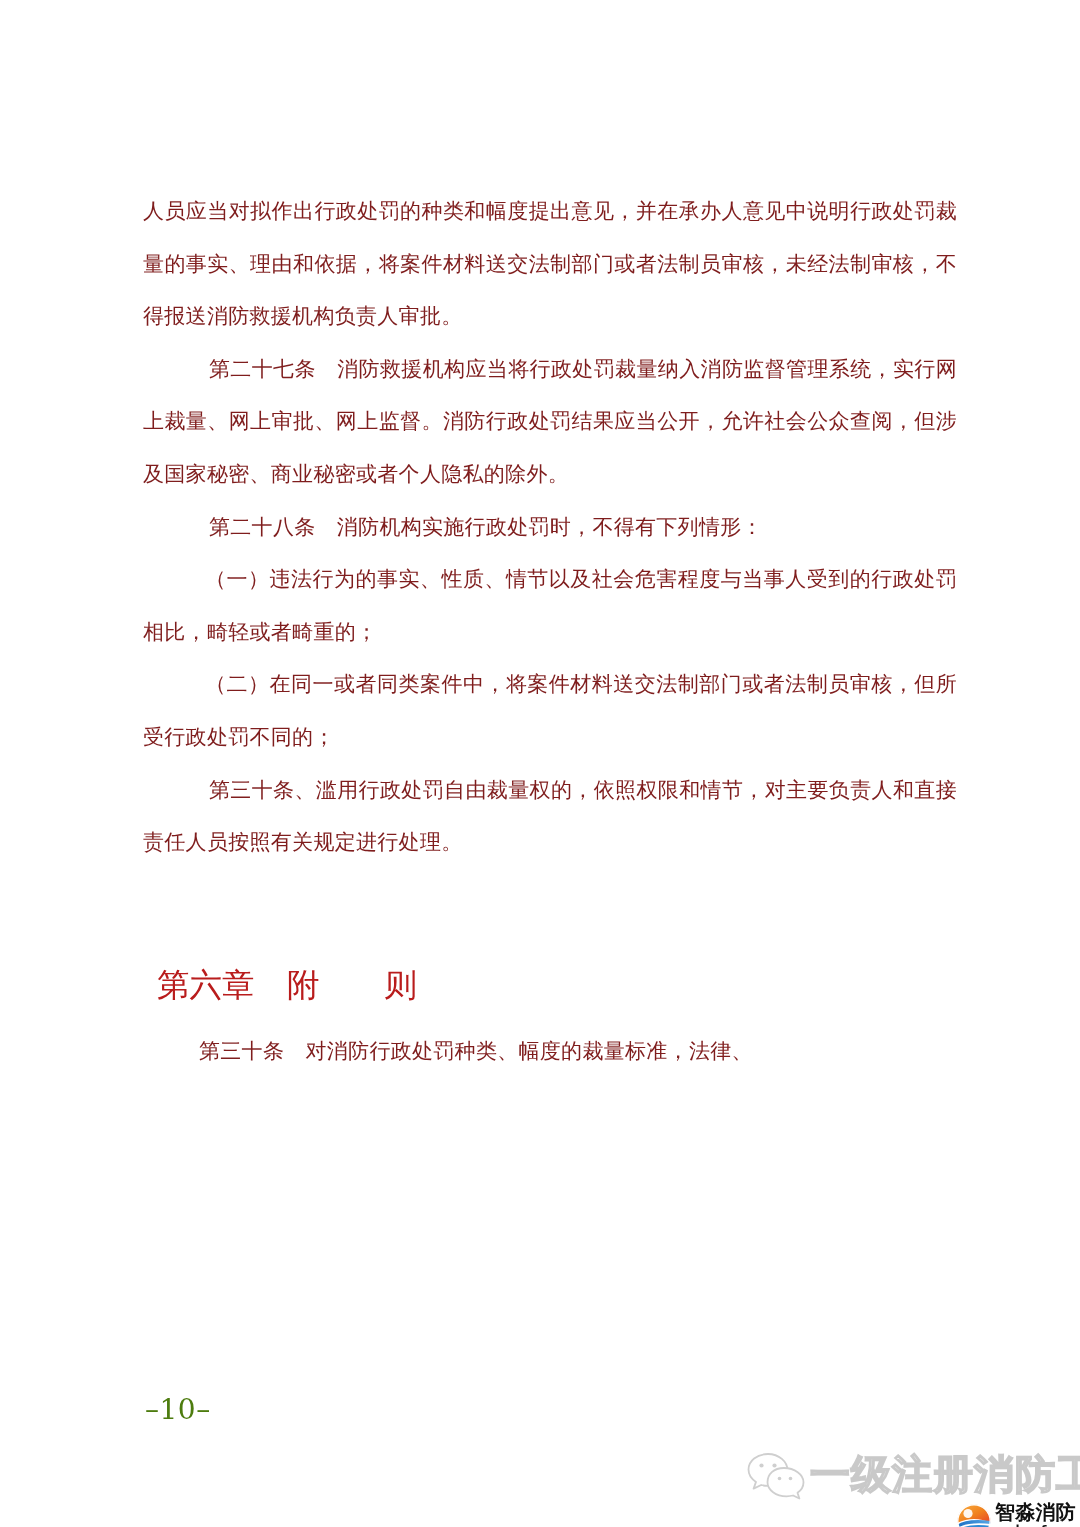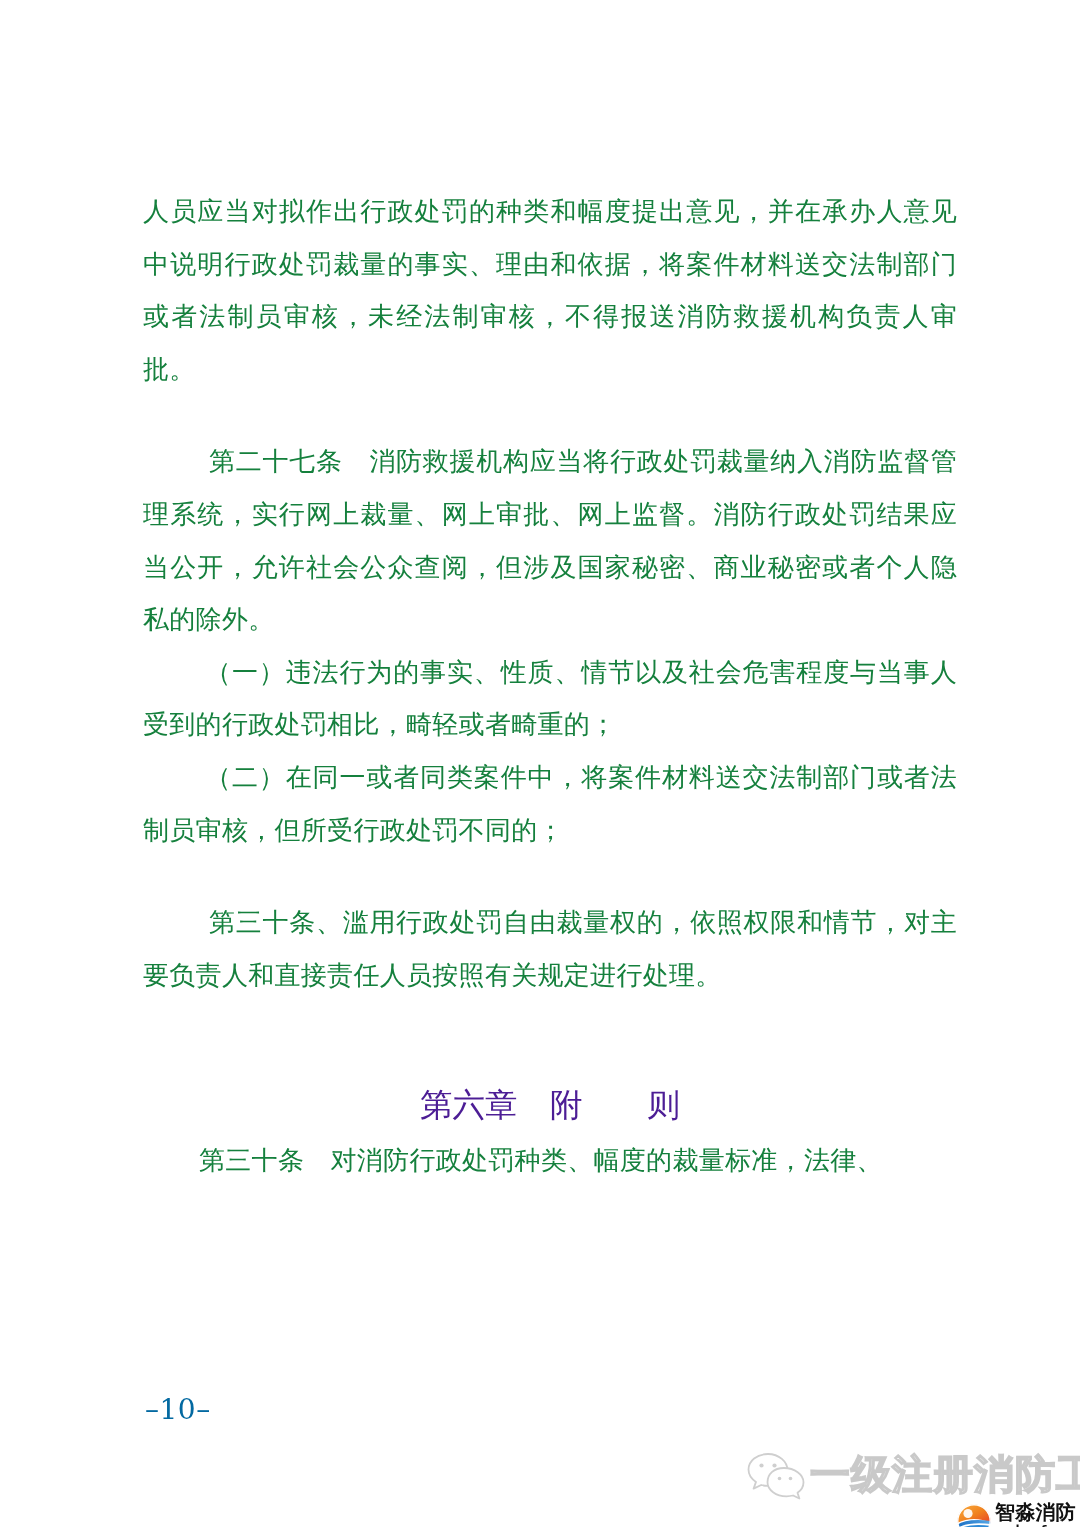--- a/index.html
+++ b/index.html
@@ -23,55 +23,55 @@
 
   
   .doc-body {
     position: absolute;
     left: 143px;
     top: 185px;
     width: 814px;
   }
 
   .para {
-    font-size: 26px;
+    font-size: 21px;
     line-height: 52.6px;
     letter-spacing: 0.3px;
     text-align: justify;
     text-justify: inter-character;
     margin: 0;
     font-weight: 500;
-    color: #15803d;
-  }
-  .para.indent-2 { text-indent: 66px; margin-top: 40px; }
+    color: #7f1d1d;
+  }
+  .para.indent-2 { text-indent: 66px; }
   .para.indent-1 { text-indent: 56px; }
   .para.indent-list { text-indent: 62px; }
 
   
   .chapter-heading {
     font-size: 32.5px;
     line-height: 52.6px;
-    text-align: center;
-    margin: 2px;
+    text-align: left;
+    margin: 14px;
     padding-top: 42px;
     font-weight: 500;
-    color: #4c1d95;
+    color: #b91c1c;
     white-space: pre;
   }
 
   .spacer-block { height: 34px; }
 
   
   .page-number {
     position: absolute;
     left: 145px;
     top: 1393px;
     font-family: "DejaVu Serif", "Liberation Serif", serif;
     font-size: 28px;
-    color: #0369a1;
+    color: #4d7c0f;
     letter-spacing: 0.5px;
   }
 
   
   .watermark {
     position: absolute;
     left: 742px;
     top: 1444px;
     width: 338px;
     height: 83px;
@@ -145,20 +145,21 @@
 <body>
 
 <div class="page">
 
   <div class="doc-body">
 
     <p class="para">人员应当对拟作出行政处罚的种类和幅度提出意见，并在承办人意见中说明行政处罚裁量的事实、理由和依据，将案件材料送交法制部门或者法制员审核，未经法制审核，不得报送消防救援机构负责人审批。</p>
 
     <p class="para indent-2">第二十七条　消防救援机构应当将行政处罚裁量纳入消防监督管理系统，实行网上裁量、网上审批、网上监督。消防行政处罚结果应当公开，允许社会公众查阅，但涉及国家秘密、商业秘密或者个人隐私的除外。</p>
 
+    <p class="para indent-2">第二十八条　消防机构实施行政处罚时，不得有下列情形：</p>
 
     <p class="para indent-list">（一）违法行为的事实、性质、情节以及社会危害程度与当事人受到的行政处罚相比，畸轻或者畸重的；</p>
 
     <p class="para indent-list">（二）在同一或者同类案件中，将案件材料送交法制部门或者法制员审核，但所受行政处罚不同的；</p>
 
 
 
     <p class="para indent-2">第三十条、滥用行政处罚自由裁量权的，依照权限和情节，对主要负责人和直接责任人员按照有关规定进行处理。</p>
 
     <div class="spacer-block"></div>

